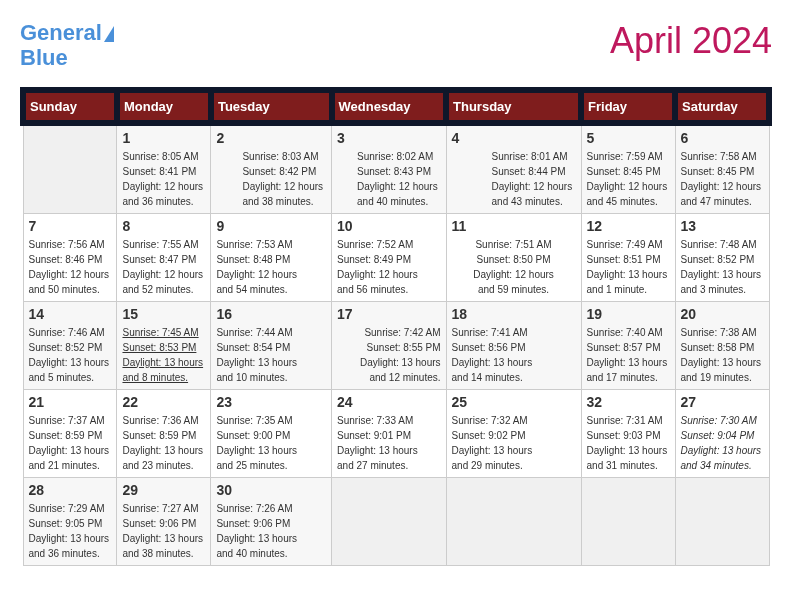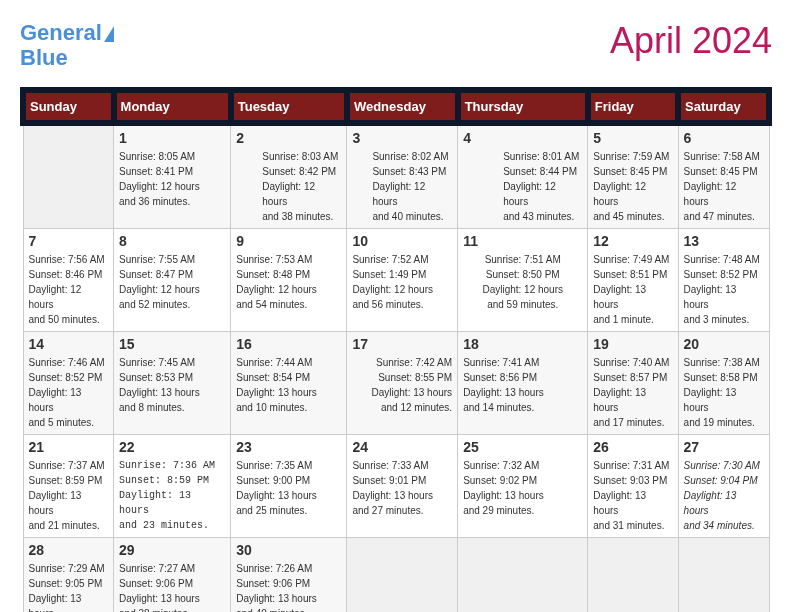--- a/index.html
+++ b/index.html
@@ -168,21 +168,21 @@
         <td>
           <span class="day-number">9</span>
           <div class="day-info" style="white-space: pre-line;">Sunrise: 7:53 AM
 Sunset: 8:48 PM
 Daylight: 12 hours
 and 54 minutes.</div>
         </td>
         <td>
           <span class="day-number">10</span>
           <div class="day-info" style="white-space: pre-line;">Sunrise: 7:52 AM
-Sunset: 1:49 PM
+Sunset: 8:49 PM
 Daylight: 12 hours
 and 56 minutes.</div>
         </td>
         <td>
           <span class="day-number">11</span>
           <div class="day-info" style="white-space: pre-line; text-align: center;">Sunrise: 7:51 AM
 Sunset: 8:50 PM
 Daylight: 12 hours
 and 59 minutes.</div>
         </td>
@@ -204,21 +204,21 @@
       <tr>
         <td>
           <span class="day-number">14</span>
           <div class="day-info" style="white-space: pre-line;">Sunrise: 7:46 AM
 Sunset: 8:52 PM
 Daylight: 13 hours
 and 5 minutes.</div>
         </td>
         <td>
           <span class="day-number">15</span>
-          <div class="day-info" style="white-space: pre-line;">Sunrise: 7:45 AM
+          <div class="day-info" style="white-space: pre-line; text-decoration: underline;">Sunrise: 7:45 AM
 Sunset: 8:53 PM
 Daylight: 13 hours
 and 8 minutes.</div>
         </td>
         <td>
           <span class="day-number">16</span>
           <div class="day-info" style="white-space: pre-line;">Sunrise: 7:44 AM
 Sunset: 8:54 PM
 Daylight: 13 hours
 and 10 minutes.</div>
@@ -255,21 +255,21 @@
       <tr>
         <td>
           <span class="day-number">21</span>
           <div class="day-info" style="white-space: pre-line;">Sunrise: 7:37 AM
 Sunset: 8:59 PM
 Daylight: 13 hours
 and 21 minutes.</div>
         </td>
         <td>
           <span class="day-number">22</span>
-          <div class="day-info" style="white-space: pre-line; font-family: Liberation Mono, monospace;">Sunrise: 7:36 AM
+          <div class="day-info" style="white-space: pre-line;">Sunrise: 7:36 AM
 Sunset: 8:59 PM
 Daylight: 13 hours
 and 23 minutes.</div>
         </td>
         <td>
           <span class="day-number">23</span>
           <div class="day-info" style="white-space: pre-line;">Sunrise: 7:35 AM
 Sunset: 9:00 PM
 Daylight: 13 hours
 and 25 minutes.</div>
@@ -282,21 +282,21 @@
 and 27 minutes.</div>
         </td>
         <td>
           <span class="day-number">25</span>
           <div class="day-info" style="white-space: pre-line;">Sunrise: 7:32 AM
 Sunset: 9:02 PM
 Daylight: 13 hours
 and 29 minutes.</div>
         </td>
         <td>
-          <span class="day-number">26</span>
+          <span class="day-number">32</span>
           <div class="day-info" style="white-space: pre-line;">Sunrise: 7:31 AM
 Sunset: 9:03 PM
 Daylight: 13 hours
 and 31 minutes.</div>
         </td>
         <td>
           <span class="day-number">27</span>
           <div class="day-info" style="white-space: pre-line; font-style: italic;">Sunrise: 7:30 AM
 Sunset: 9:04 PM
 Daylight: 13 hours

